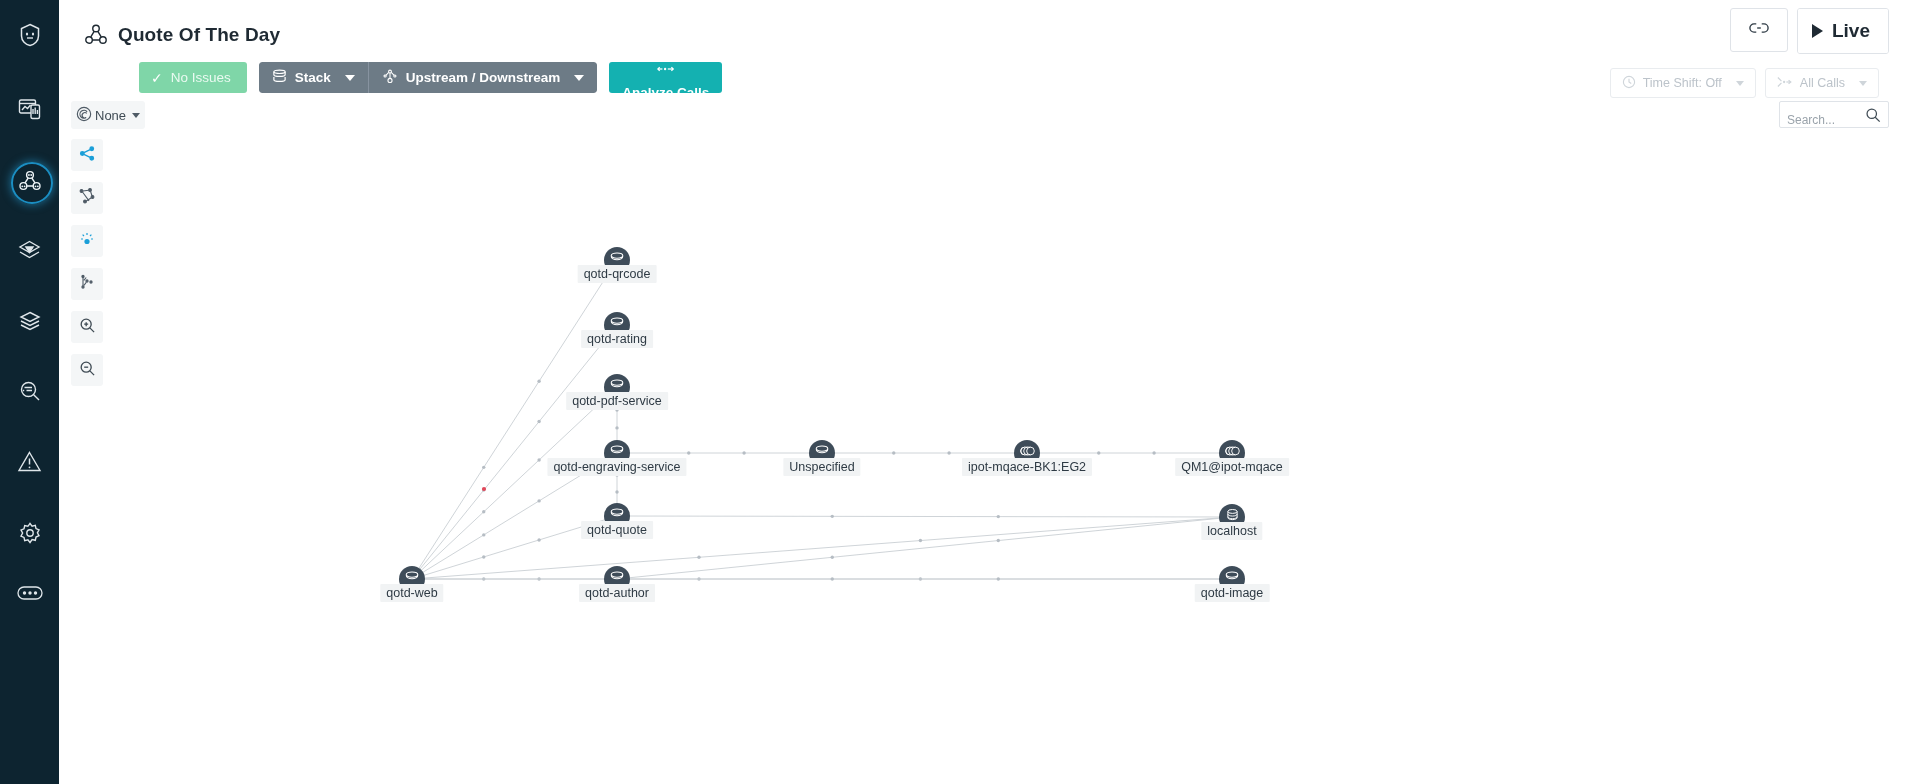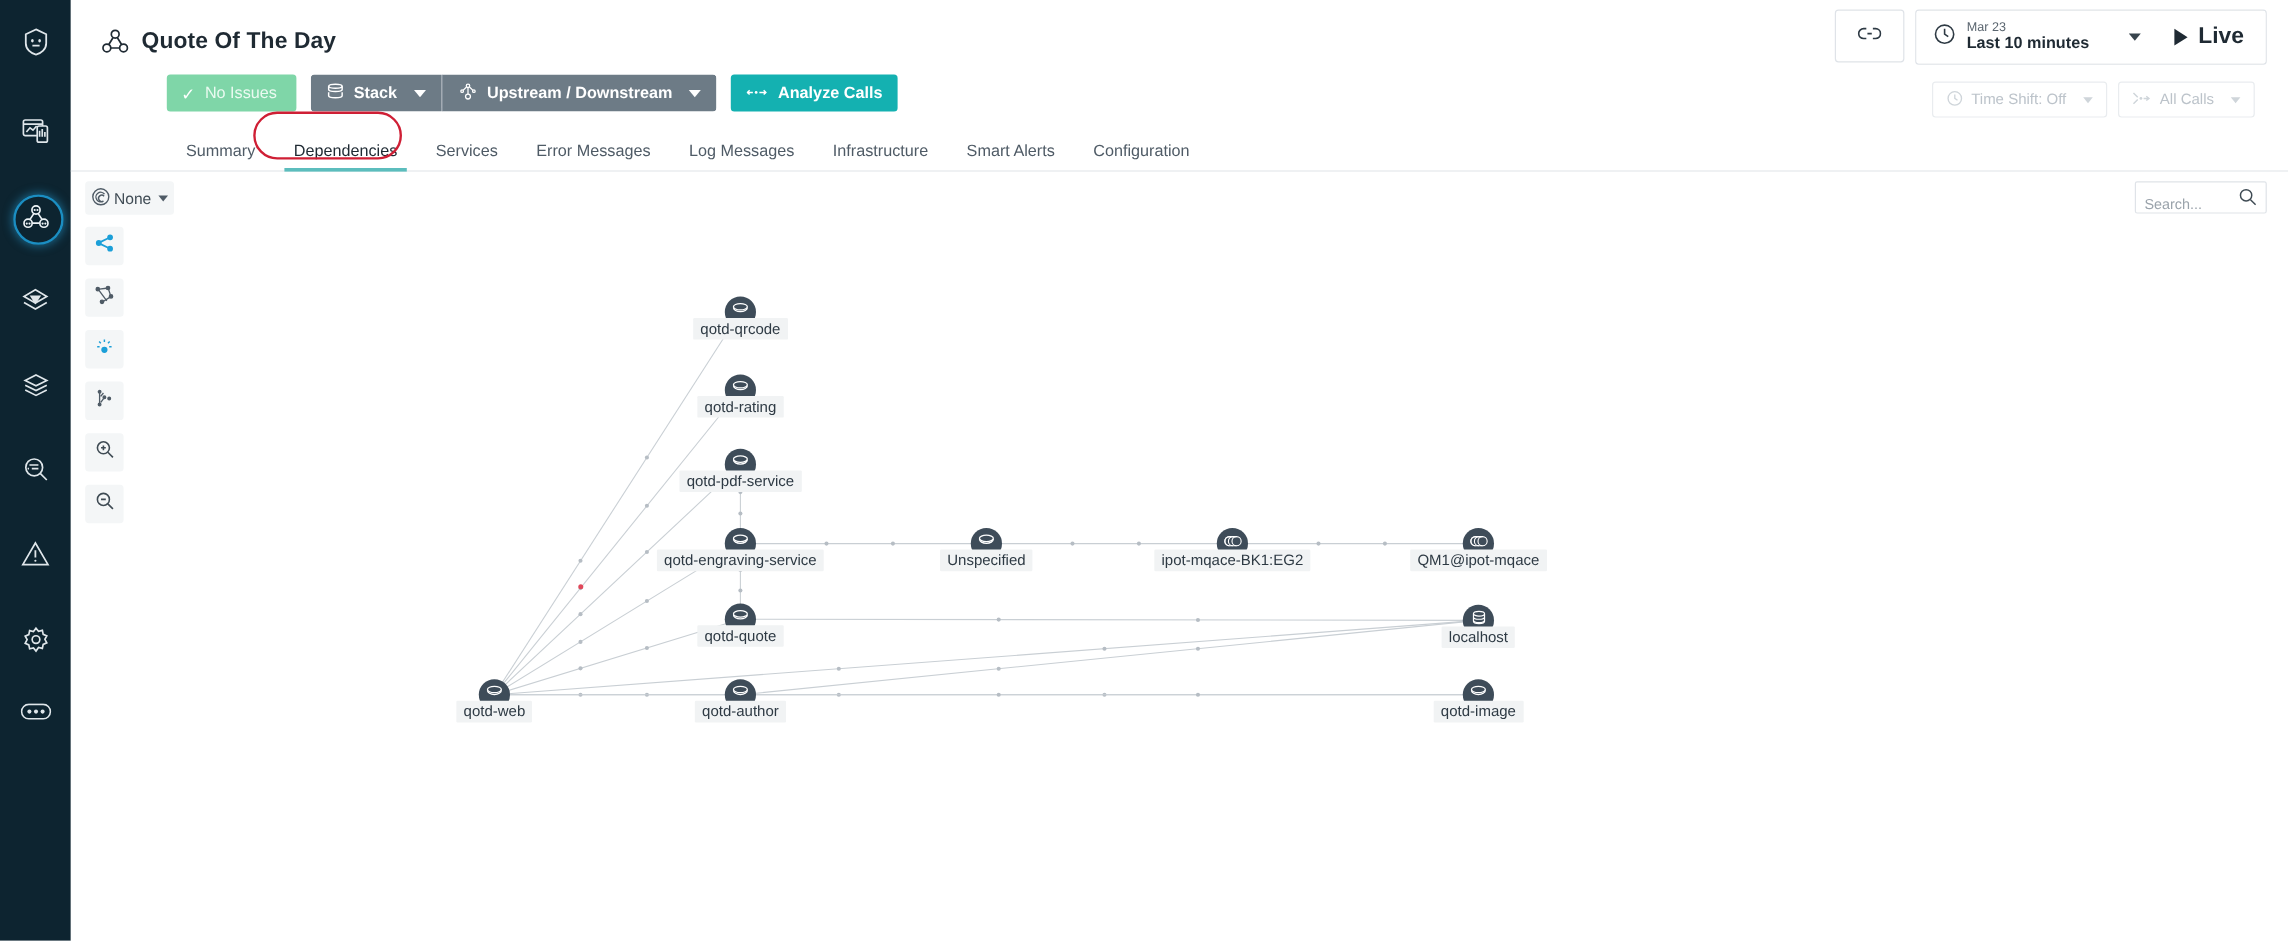--- a/index.html
+++ b/index.html
@@ -103,21 +103,21 @@
     height: 31px; display: flex; align-items: center; gap: 8px;
     padding: 0 13px; font-size: 13.5px; color: #fff; font-weight: bold;
     border-radius: 3px; cursor: pointer; white-space: nowrap;
   }
   .btn-noissues { background: #7fd6a8; color: #eafaf1; font-weight: normal; margin-right: 12px;
                   border-radius: 3px; padding: 0 16px 0 12px; }
   .btn-noissues .chk { font-size: 14px; color: #fff; }
   .btn-group { display: flex; border-radius: 3px; overflow: hidden; margin-right: 12px; }
   .btn-stack { background: #6d7b86; border-radius: 3px 0 0 3px; }
   .btn-upstream { background: #6d7b86; border-radius: 0 3px 3px 0; border-left: 1px solid #8793a0; }
-  .btn-analyze { background: #14b1b1; border-radius: 3px; }
+  .btn-analyze { background: #14b1b1; border-radius: 3px; flex-direction: column; }
   .btn .caret {
     width: 0; height: 0; border-left: 5px solid transparent;
     border-right: 5px solid transparent; border-top: 6px solid #fff;
     margin-left: 6px;
   }
 
   
   .tabs {
     display: flex; align-items: flex-end; gap: 0;
     padding-left: 80px; margin-top: 17px;
@@ -319,33 +319,20 @@
         <div class="hr-box hr-link">
           <span>
             <svg width="20" height="14" viewBox="0 0 22 14" fill="none" stroke="#2e3a44" stroke-width="1.5">
                 <path d="M9 7H13"></path>
                 <path d="M8 2.5H5.5a4.5 4.5 0 0 0 0 9H8"></path>
                 <path d="M14 2.5h2.5a4.5 4.5 0 0 1 0 9H14"></path>
               </svg>
           </span>
         </div>
         <div class="hr-group">
-          <div class="hr-box hr-time">
-            <span>
-              <svg width="19" height="19" viewBox="0 0 20 20" fill="none" stroke="#2e3a44" stroke-width="1.4">
-                  <circle cx="10" cy="10" r="8"></circle>
-                  <path d="M10 5.3V10l3.2 2.2"></path>
-                </svg>
-            </span>
-            <span class="txtwrap">
-              <span class="small" style="display:block">Mar 23</span>
-              <span class="big" style="display:block">Last 10 minutes</span>
-            </span>
-            <span class="caret-dn"></span>
-          </div>
           <div class="hr-box hr-live">
             <span class="play-tri"></span>
             <span class="lbl">Live</span>
           </div>
         </div>
       </div>
 
       <div class="header-right2">
         <div class="pill-dis">
           <span>
@@ -410,31 +397,20 @@
               <path d="M3 3 L1 5 L3 7"></path>
               <circle cx="9" cy="5" r="1.3" fill="#fff" stroke="none"></circle>
               <path d="M12 5 H18"></path>
               <path d="M16 3 L18 5 L16 7"></path>
             </svg>
         </span>
         <span>Analyze Calls</span>
       </div>
     </div>
 
-    <div class="tabs">
-      <div class="tab">Summary</div>
-      <div class="tab active">Dependencies</div>
-      <div class="tab">Services</div>
-      <div class="tab">Error Messages</div>
-      <div class="tab">Log Messages</div>
-      <div class="tab">Infrastructure</div>
-      <div class="tab">Smart Alerts</div>
-      <div class="tab">Configuration</div>
-      <div class="annot-ellipse"></div>
-    </div>
 
     <div style="position:relative;height:40px;">
       <div class="graph-toolbar" style="top:8px">
         <div class="gt-none">
           <span>
             <svg width="16" height="16" viewBox="0 0 18 18" fill="none" stroke="#4f5b66" stroke-width="1.3">
                 <circle cx="9" cy="9" r="7.5"></circle>
                 <path d="M12.5 6.5 a4.5 4.5 0 1 0 -1 6.5 a3 3 0 1 1 .6 -4.6"></path>
               </svg>
           </span>

